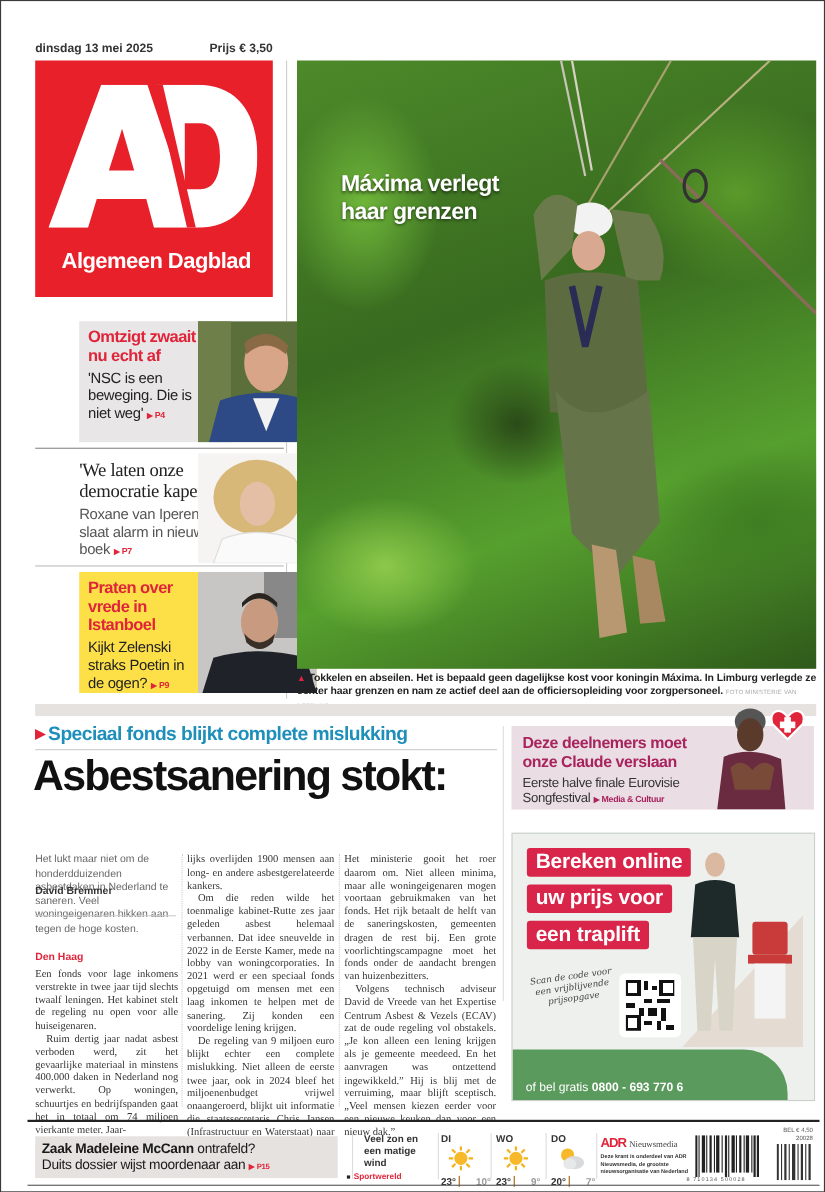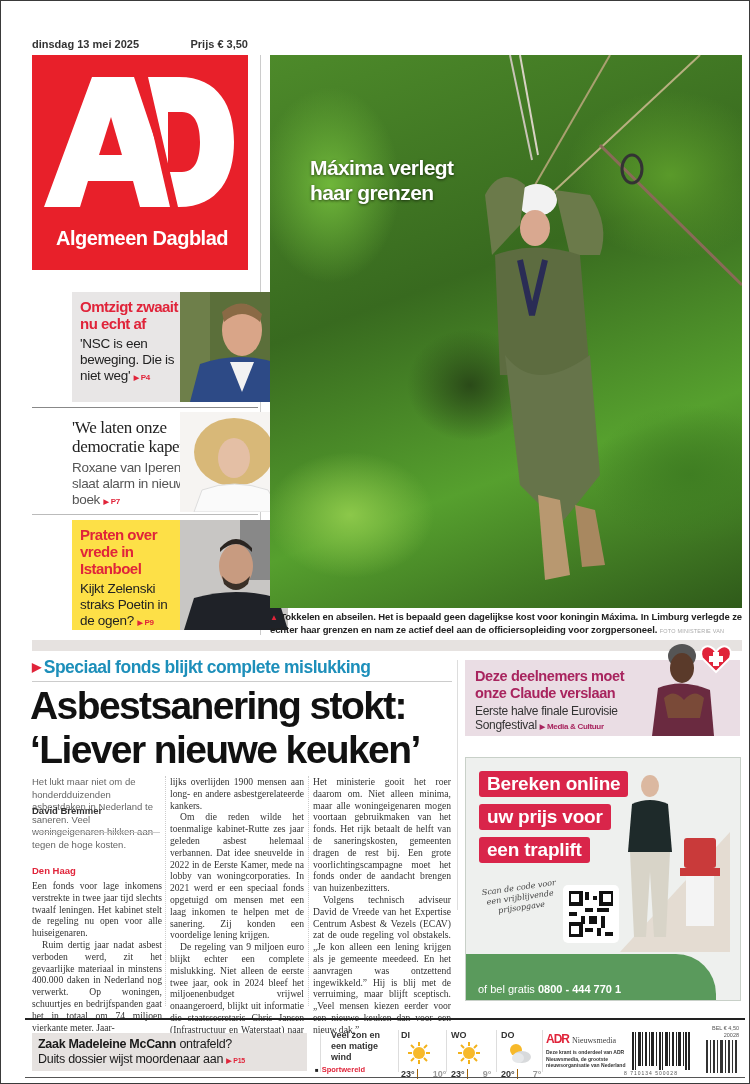--- a/index.html
+++ b/index.html
@@ -212,21 +212,20 @@
   <span>Tokkelen en abseilen. Het is bepaald geen dagelijkse kost voor koningin Máxima. In Limburg verlegde ze echter haar grenzen en nam ze actief deel aan de officiersopleiding voor zorgpersoneel.</span>
   <span class="credit">FOTO MINISTERIE VAN DEFENSIE</span>
 </div>
 
 <div class="greybar"></div>
 
 <div class="kicker"><span class="mark">▶</span><span>Speciaal fonds blijkt complete mislukking</span></div>
 <div class="kline"></div>
 <div class="bighead">
   <div>Asbestsanering stokt:</div>
-  <div>‘Liever nieuwe keuken’</div>
 </div>
 
 <div class="intro">Het lukt maar niet om de honderdduizenden asbestdaken in Nederland te saneren. Veel woningeigenaren hikken aan tegen de hoge kosten.</div>
 <div class="byline">David Bremmer</div>
 <div class="dateline">Den Haag</div>
 
 <div class="body col1">
   <p>Een fonds voor lage inkomens verstrekte in twee jaar tijd slechts twaalf leningen. Het kabinet stelt de regeling nu open voor alle huiseigenaren.</p>
   <p>Ruim dertig jaar nadat asbest verboden werd, zit het gevaarlijke materiaal in minstens 400.000 daken in Nederland nog verwerkt. Op woningen, schuurtjes en bedrijfspanden gaat het in totaal om 74 miljoen vierkante meter. Jaar-</p>
 </div>
@@ -293,21 +292,21 @@
       <rect x="0" y="5" width="2" height="1" fill="#111"></rect>
         <rect x="3" y="6" width="1" height="2" fill="#111"></rect>
       <rect x="5" y="6" width="2" height="2" fill="#111"></rect>
         <rect x="8" y="6" width="1" height="3" fill="#111"></rect>
       <rect x="4" y="9" width="2" height="1" fill="#111"></rect>
         <rect x="7" y="9" width="1" height="2" fill="#111"></rect>
       <rect x="9" y="10" width="2" height="1" fill="#111"></rect>
     </svg>
   </div>
   <div class="greenbar"></div>
-  <div class="g2"><span>of bel gratis</span> <b>0800 - 444 770 1</b></div>
+  <div class="g2"><span>of bel gratis</span> <b>0800 - 693 770 6</b></div>
 </div>
 
 <div class="footrule"></div>
 <div class="foot-teaser">
   <div><b>Zaak Madeleine McCann</b> <span>ontrafeld?</span></div>
   <div><span>Duits dossier wijst moordenaar aan</span> <span class="pref">P15</span></div>
 </div>
 <div class="fsep" style="left:320px;"></div>
 
 <div class="weather-text">Veel zon en een matige wind</div>

